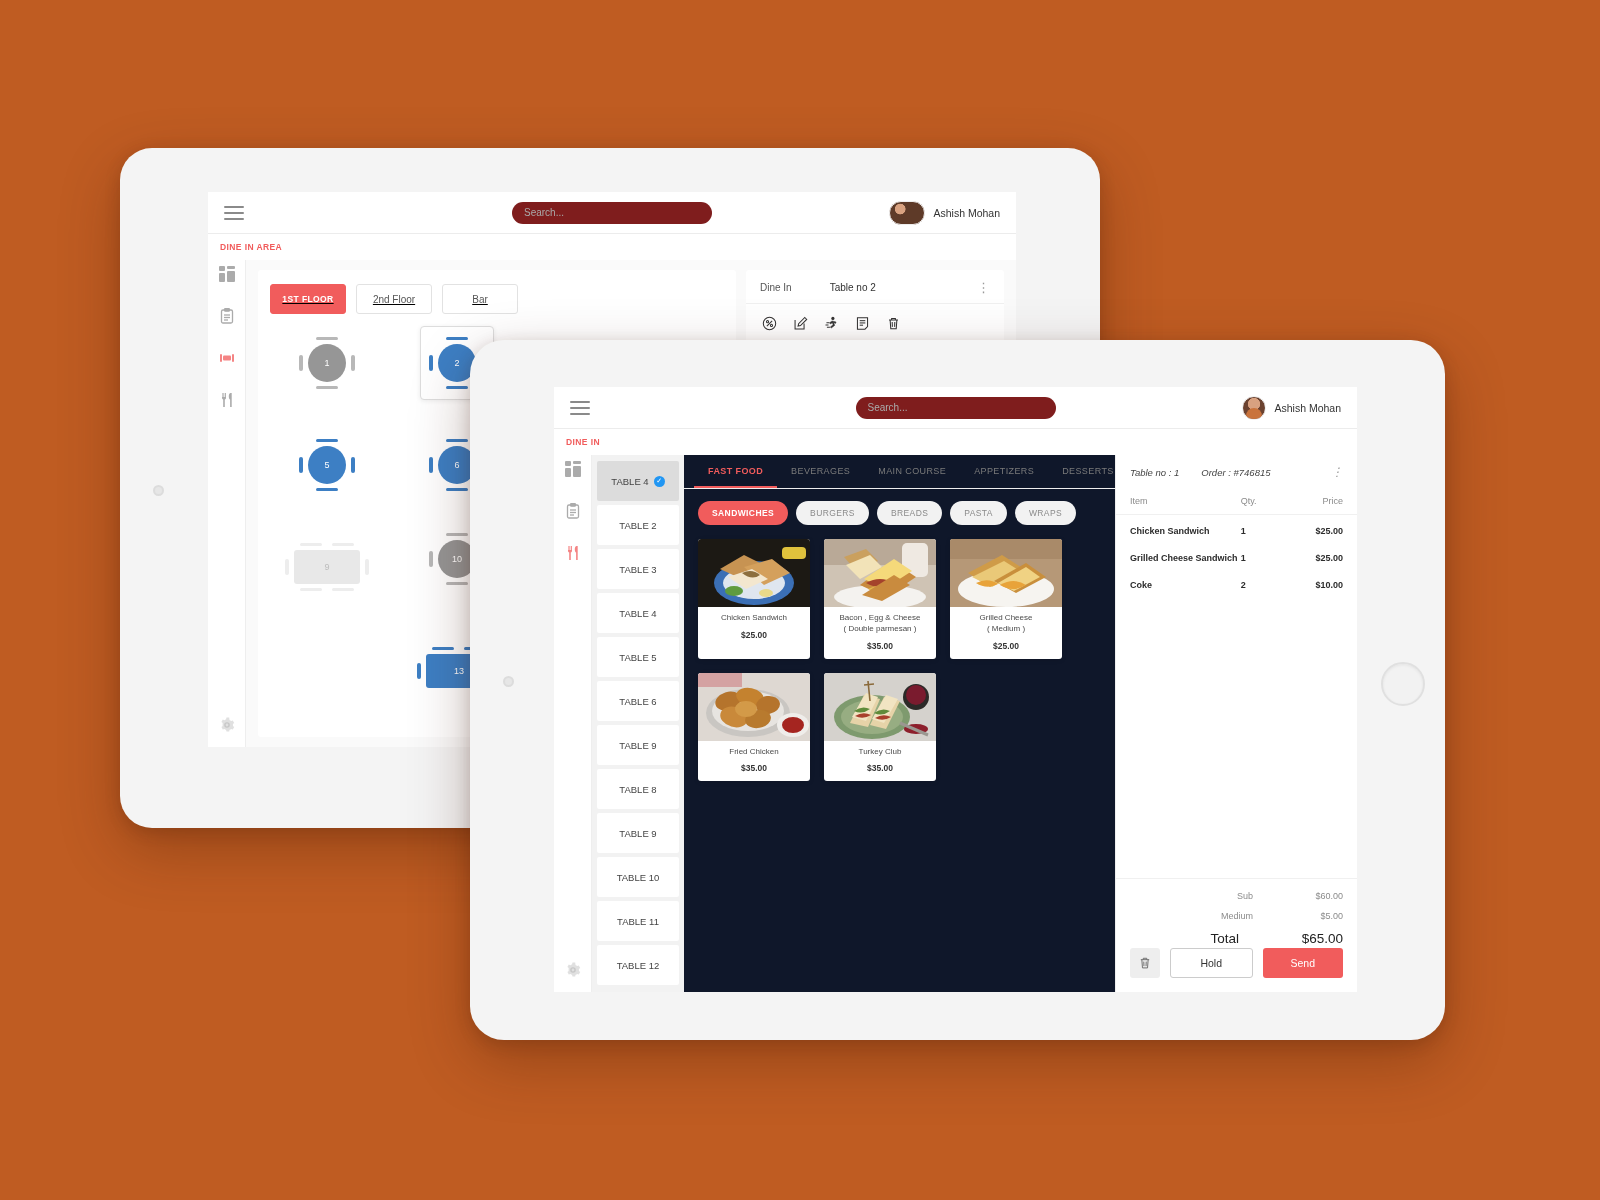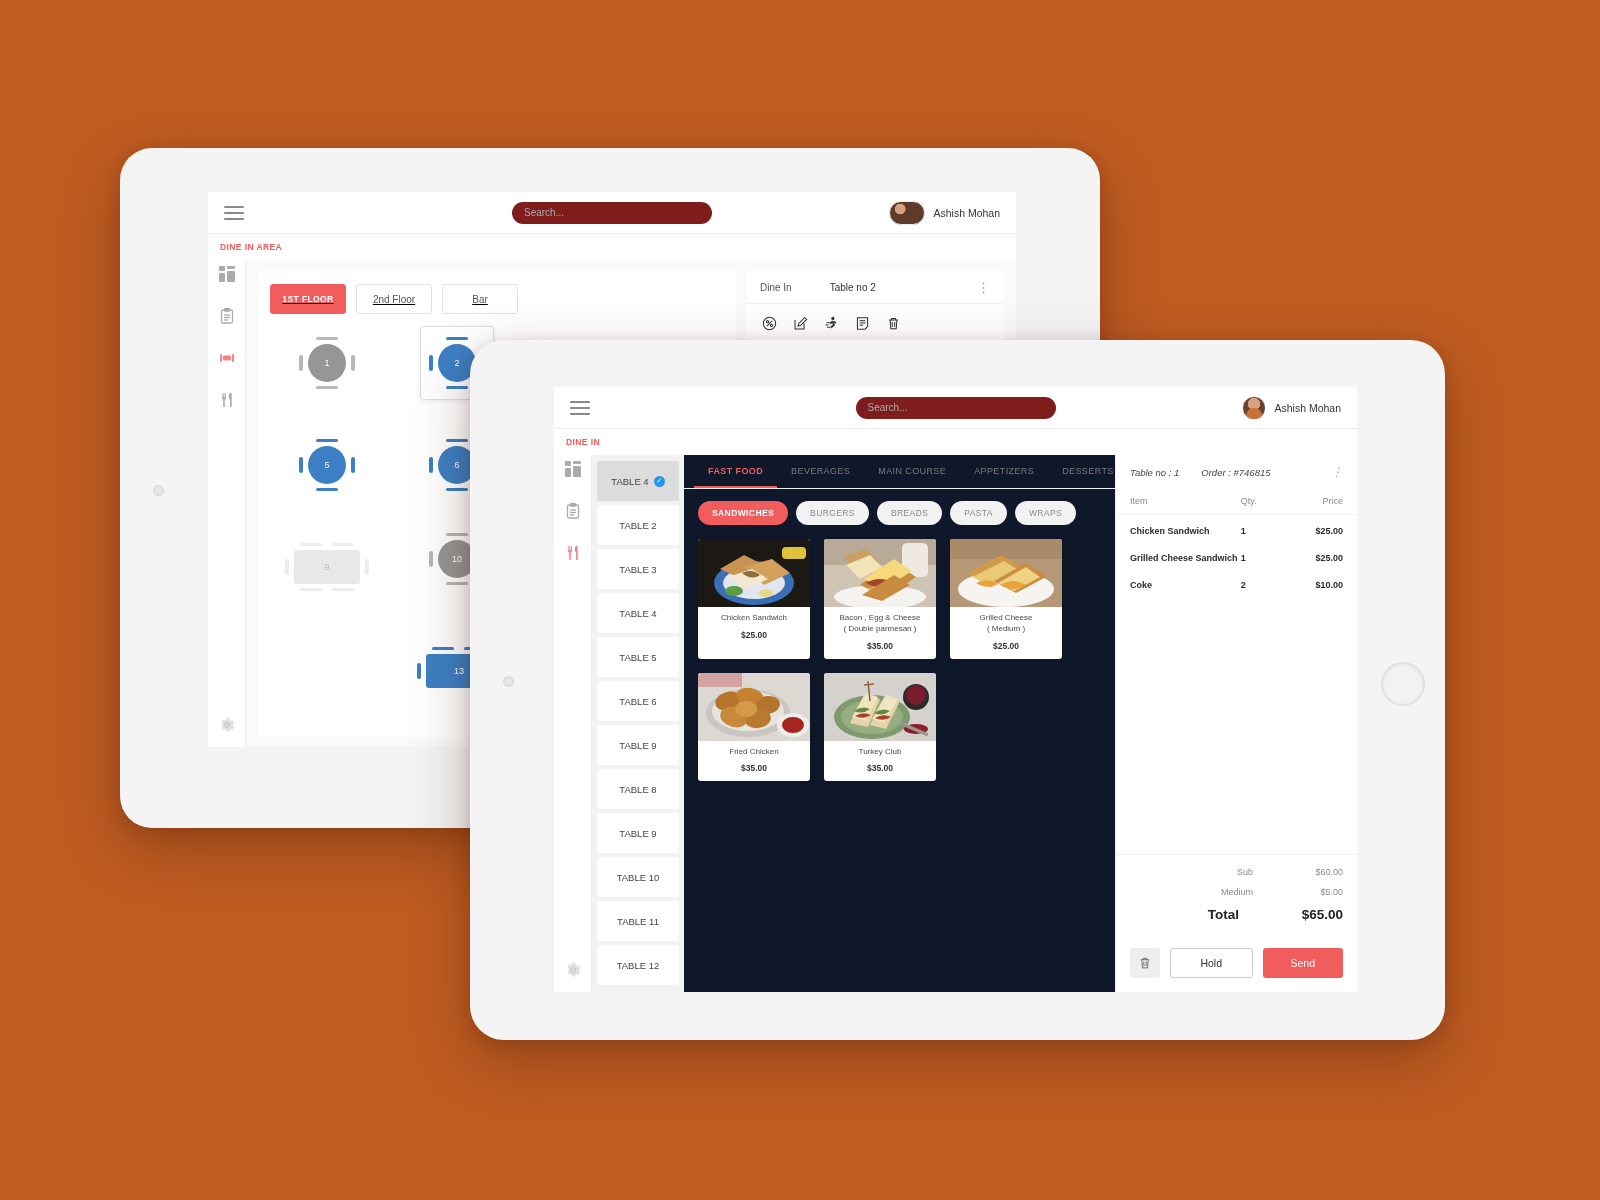--- a/index.html
+++ b/index.html
@@ -175,21 +175,21 @@
   .bill-head .dots { margin-left: auto; color: #999; line-height: 5px; font-size: 12px; }
   .bill-cols { display: flex; padding: 6px 14px 8px; border-bottom: 1px solid #f0f0f0; font-size: 9px; color: #8b8b8b; }
   .bill-rows { flex: 1; padding: 10px 14px 0; }
   .brow { display: flex; font-size: 9px; color: #2c2c2c; font-weight: bold; margin-bottom: 14px; line-height: 1.45; }
   .c-item { width: 52%; } .c-qty { width: 22%; text-align: left; } .c-price { width: 26%; text-align: right; }
   .bill-cols .c-item, .bill-cols .c-qty, .bill-cols .c-price { font-weight: normal; }
 
   .totals { border-top: 1px solid #f0f0f0; padding: 12px 14px 0; }
   .trow { display: flex; justify-content: flex-end; gap: 42px; font-size: 9px; color: #8b8b8b; margin-bottom: 10px; }
   .trow .tv { min-width: 48px; text-align: right; }
-  .trow.grand { font-size: 13.5px; color: #222; font-weight: bold; margin-top: 6px; margin-bottom: 26px; }
+  .trow.grand { font-size: 13.5px; color: #222; font-weight: normal; margin-top: 6px; margin-bottom: 2px; }
   .trow.grand .tv { min-width: 62px; }
 
   .actions { display: flex; align-items: center; gap: 10px; padding: 0 14px 14px; }
   .trash-btn { width: 30px; height: 30px; background: #eeeeee; border-radius: 3px;
     display: flex; align-items: center; justify-content: center; cursor: pointer; }
   .hold-btn { flex: 1; height: 30px; border: 1px solid #ccc; border-radius: 3px; background: #fff;
     font-size: 10.5px; color: #333; display: flex; align-items: center; justify-content: center; cursor: pointer; }
   .send-btn { flex: 1; height: 30px; border-radius: 3px; background: #f15c5c; color: #fff;
     font-size: 10.5px; display: flex; align-items: center; justify-content: center; cursor: pointer; }
 </style>

